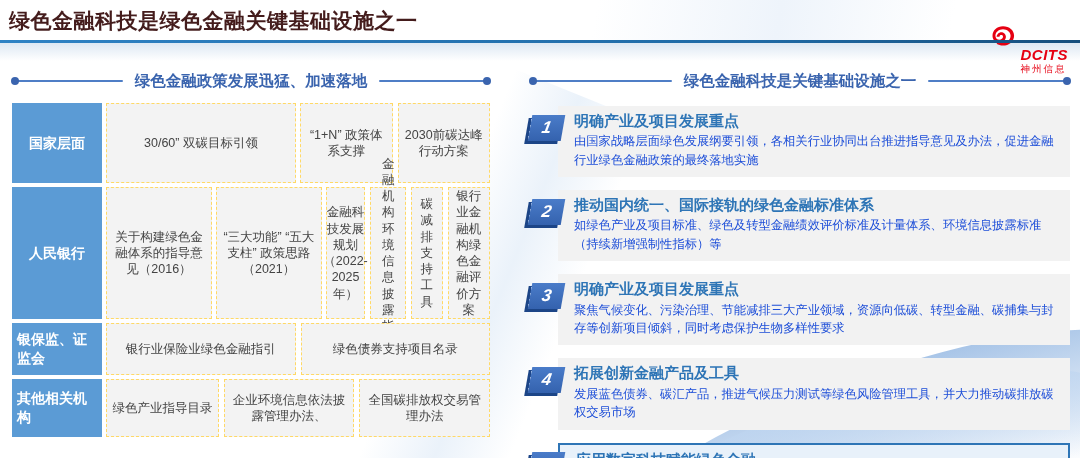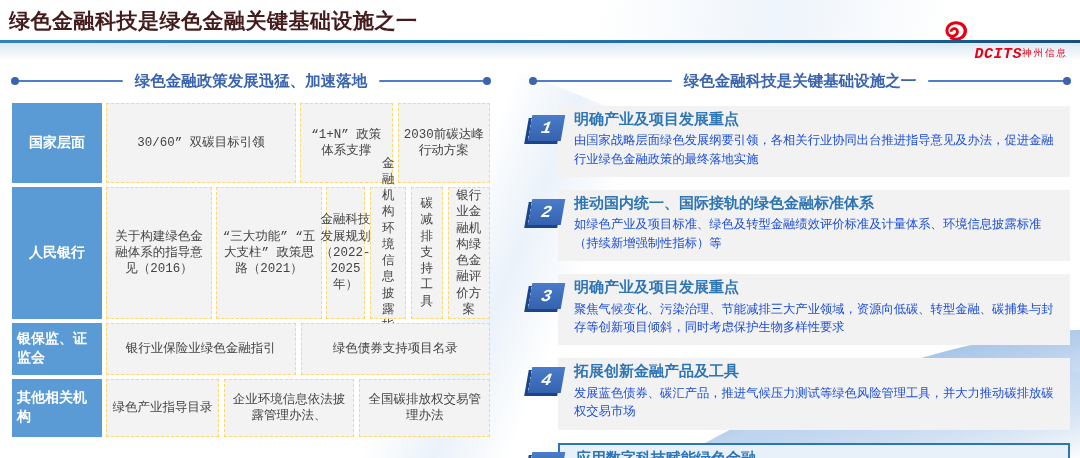--- a/index.html
+++ b/index.html
@@ -1,26 +1,26 @@
 <!DOCTYPE html>
 <html><head>
 <meta charset="utf-8">
 <style>
   html,body{margin:0;padding:0;background:#fff;}
   .canvas{
     position:relative;width:1080px;height:458px;overflow:hidden;
-    font-family:Liberation Mono, monospace;background:#fff;
+    font-family:Liberation Sans, sans-serif;background:#fff;
   }
   
   .topbar{position:absolute;left:0;top:0;width:1080px;height:40px;
     background:linear-gradient(100deg,#fff 55%,#eef4fb 72%,#fff 88%);z-index:5;}
   .page-title{position:absolute;left:9px;top:7px;font-size:21px;font-weight:bold;
     color:#441c1c;letter-spacing:0.5px;}
   .logo{position:absolute;right:12px;top:3px;display:flex;align-items:center;gap:4px;}
-  .logo-txt{display:flex;flex-direction:row;line-height:1;margin-top:44px;}
+  .logo-txt{display:flex;flex-direction:column;line-height:1;margin-top:44px;}
   .logo-brand{color:#e60012;font-weight:bold;font-style:italic;font-size:15px;letter-spacing:0.5px;}
   .logo-sub{color:#e60012;font-size:9.5px;letter-spacing:2px;margin-top:2px;}
   .rule{position:absolute;left:0;top:40px;width:1080px;height:3px;
     background:linear-gradient(90deg,#2e82c4 0%,#1f6aa5 70%,#164f7d 100%);z-index:5;}
   .fade{position:absolute;left:0;top:43px;width:1080px;height:18px;
     background:linear-gradient(180deg,#dde8f3,rgba(255,255,255,0));z-index:1;}
   
   .ribbon{position:absolute;left:430px;top:80px;width:140px;height:430px;
     background:linear-gradient(to right,rgba(214,229,245,0) 0%,rgba(214,229,245,0.5) 50%,rgba(214,229,245,0) 100%);
     transform:rotate(22deg);z-index:0;}

